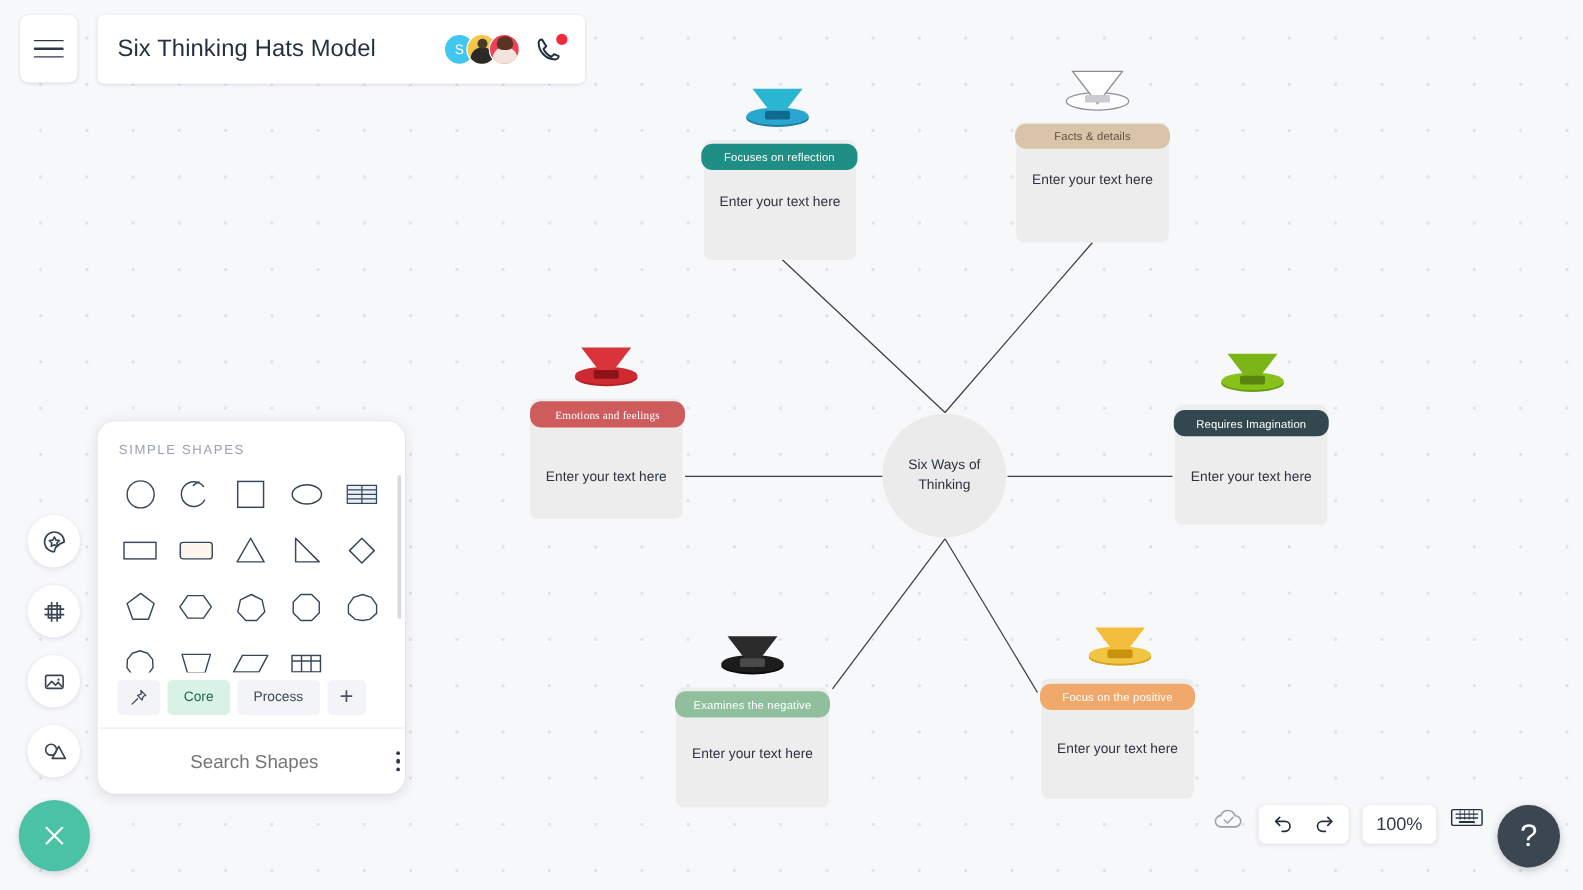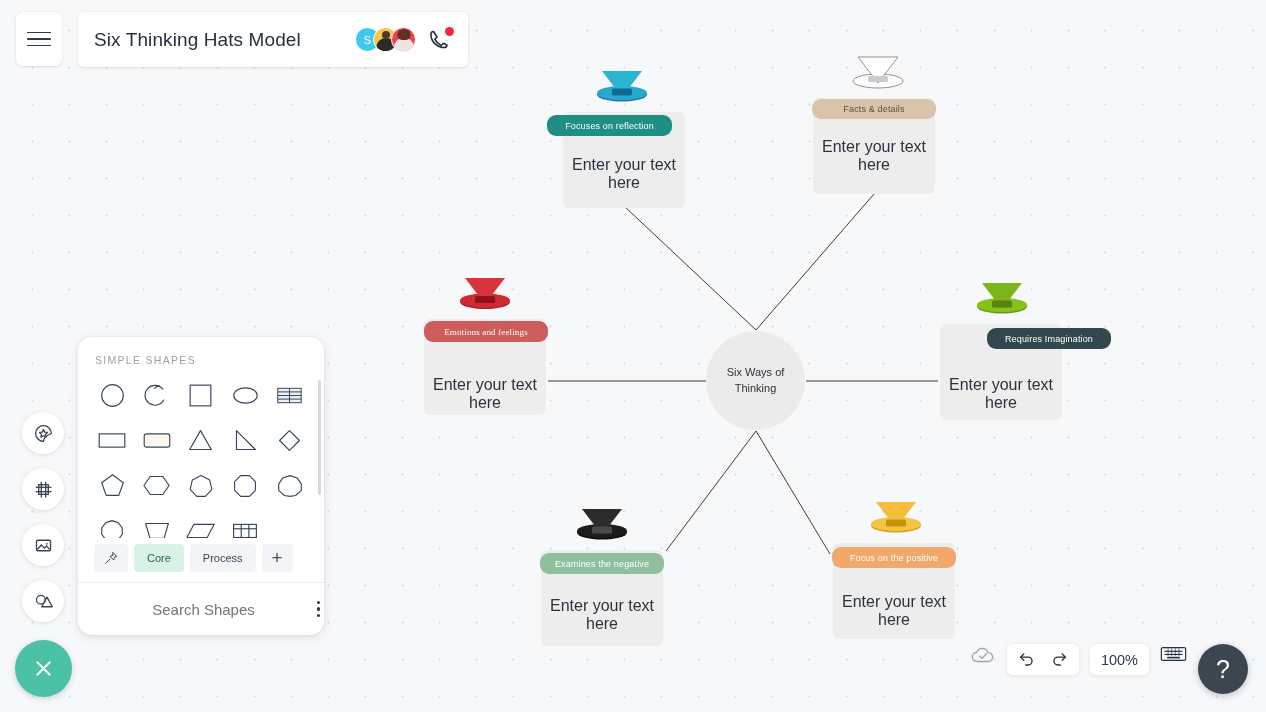--- a/index.html
+++ b/index.html
@@ -142,21 +142,21 @@
   .kebab i { width: 3.4px; height: 3.4px; border-radius: 50%; background: #2e3a48; display: block; }
 
   
   .node { position: absolute; }
   .node-card {
     position: absolute; left: 0; top: 0;
     background: #ededee; border-radius: 6px;
     display: flex; align-items: center; justify-content: center;
   }
   .node-body-text {
-    font-size: 16px; color: #2b333d; position: absolute;
+    font-size: 11px; color: #2b333d; position: absolute;
     left: 0; right: 0; text-align: center;
   }
   .node-header {
     position: absolute; border-radius: 9px;
     display: flex; align-items: center; justify-content: center;
     font-size: 9px; color: #fff; letter-spacing: .15px; white-space: nowrap;
   }
   .hat { position: absolute; }
 
   .center-node {
@@ -205,21 +205,21 @@
       <svg width="60" height="36" viewBox="0 0 60 36">
         <ellipse cx="30" cy="26.5" rx="25" ry="7" fill="#1d7fa8"></ellipse>
         <ellipse cx="30" cy="25" rx="25" ry="7" fill="#2aa7cf"></ellipse>
         <polygon points="10,3 50,3 30,29" fill="#2ab6d0"></polygon>
         <rect x="20" y="20.5" width="20" height="7" rx="1.5" fill="#106b91"></rect>
       </svg>
     </div>
     <div class="node-card" style="left:28px;top:44px;width:122px;height:96px;">
       <div class="node-body-text" style="top:44px;">Enter your text here</div>
     </div>
-    <div class="node-header" style="left:12px;top:47px;width:125px;height:21px;background:#1f8f85;">Focuses on reflection</div>
+    <div class="node-header" style="left:26px;top:47px;width:125px;height:21px;background:#1f8f85;">Focuses on reflection</div>
   </div>
 
   <div class="node" style="left:790px;top:54px;">
     <div class="hat" style="left:58px;top:0;">
       <svg width="60" height="36" viewBox="0 0 60 36">
         <ellipse cx="30" cy="27" rx="25" ry="7" fill="#fdfdfd" stroke="#8d9196" stroke-width="1"></ellipse>
         <polygon points="10,3 50,3 30,29" fill="#ffffff" stroke="#8d9196" stroke-width="1"></polygon>
         <rect x="20" y="22" width="20" height="6" rx="1.5" fill="#c9ccd0"></rect>
       </svg>
     </div>
@@ -245,21 +245,21 @@
   <div class="node" style="left:938px;top:280px;">
     <div class="hat" style="left:34px;top:0;">
       <svg width="60" height="36" viewBox="0 0 60 36">
         <ellipse cx="30" cy="26.5" rx="25" ry="7" fill="#6a9c12"></ellipse>
         <ellipse cx="30" cy="25" rx="25" ry="7" fill="#86c21a"></ellipse>
         <polygon points="10,3 50,3 30,29" fill="#7cb518"></polygon>
         <rect x="20" y="20.5" width="20" height="7" rx="1.5" fill="#5a8410"></rect>
       </svg>
     </div>
     <div class="node-card" style="left:2px;top:44px;width:122px;height:96px;"></div>
-    <div class="node-header" style="left:1px;top:48px;width:124px;height:21px;background:#32484e;margin-left:48px;">Requires Imagination</div>
+    <div class="node-header" style="left:1px;top:48px;width:124px;height:21px;background:#32484e;">Requires Imagination</div>
     <div class="node-body-text" style="left:2px;top:96px;width:122px;">Enter your text here</div>
   </div>
 
   <div class="node" style="left:535px;top:506px;">
     <div class="hat" style="left:37px;top:0;">
       <svg width="60" height="36" viewBox="0 0 60 36">
         <ellipse cx="30" cy="26.5" rx="25" ry="7" fill="#0d0d0d"></ellipse>
         <ellipse cx="30" cy="25" rx="25" ry="7" fill="#1c1c1c"></ellipse>
         <polygon points="10,3 50,3 30,29" fill="#2b2b2b"></polygon>
         <rect x="20" y="20.5" width="20" height="7" rx="1.5" fill="#4a4a4a"></rect>

